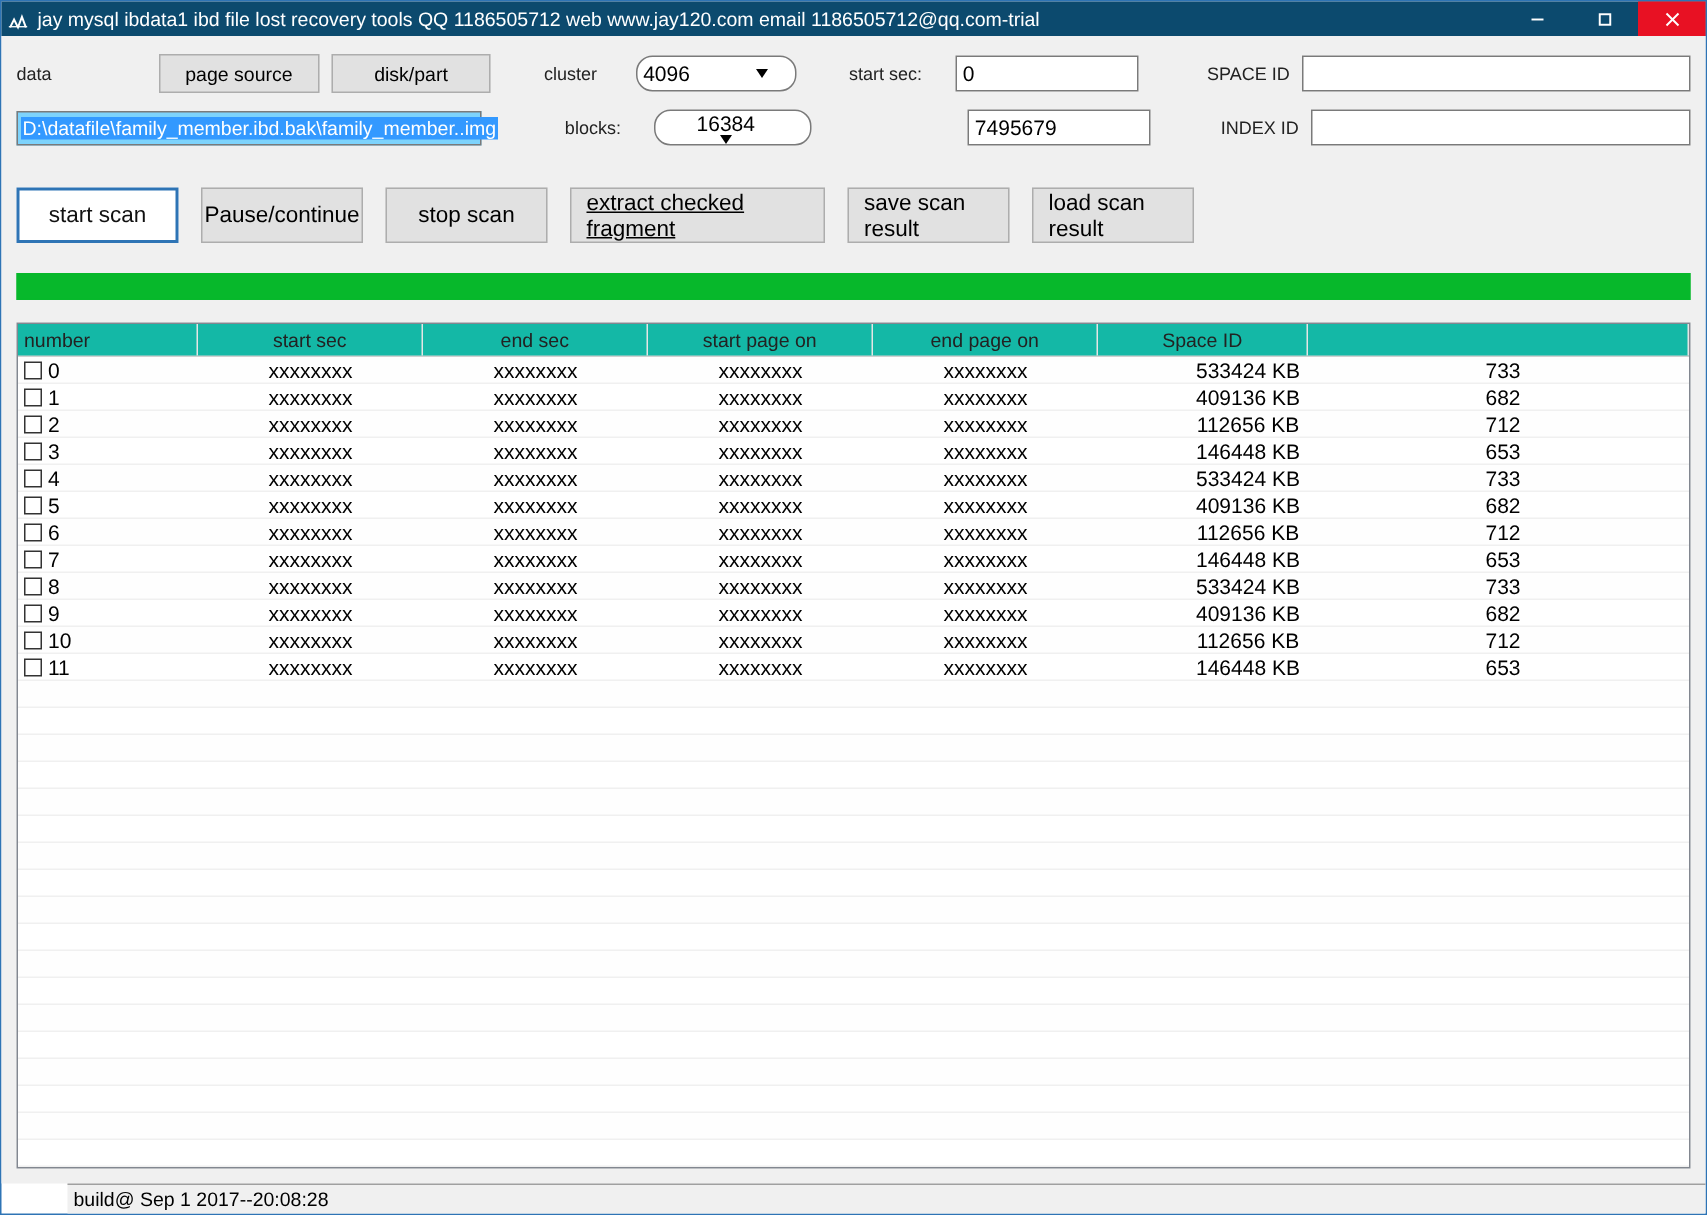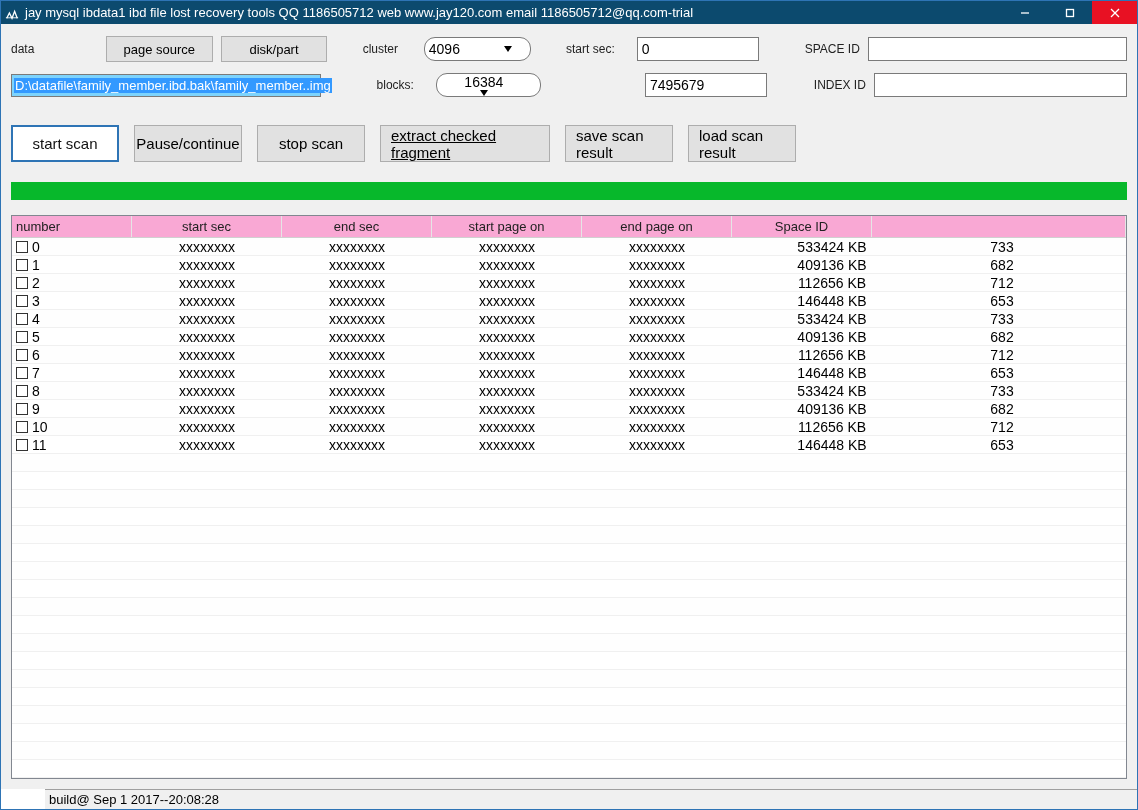--- a/index.html
+++ b/index.html
@@ -134,21 +134,21 @@
     flex: 1;
     border: 1px solid #828790;
     background: #fff;
     display: flex;
     flex-direction: column;
     overflow: hidden;
   }
   .grid-header {
     display: flex;
     height: 22px;
-    background: #f9a8d4;
+    background: #14b8a6;
     border-bottom: 1px solid #d0d0d0;
     font-size: 13px;
     color: #222;
   }
   .grid-header .hcell {
     border-right: 1px solid #e5e5e5;
     display: flex;
     align-items: center;
     padding: 0 4px;
   }

